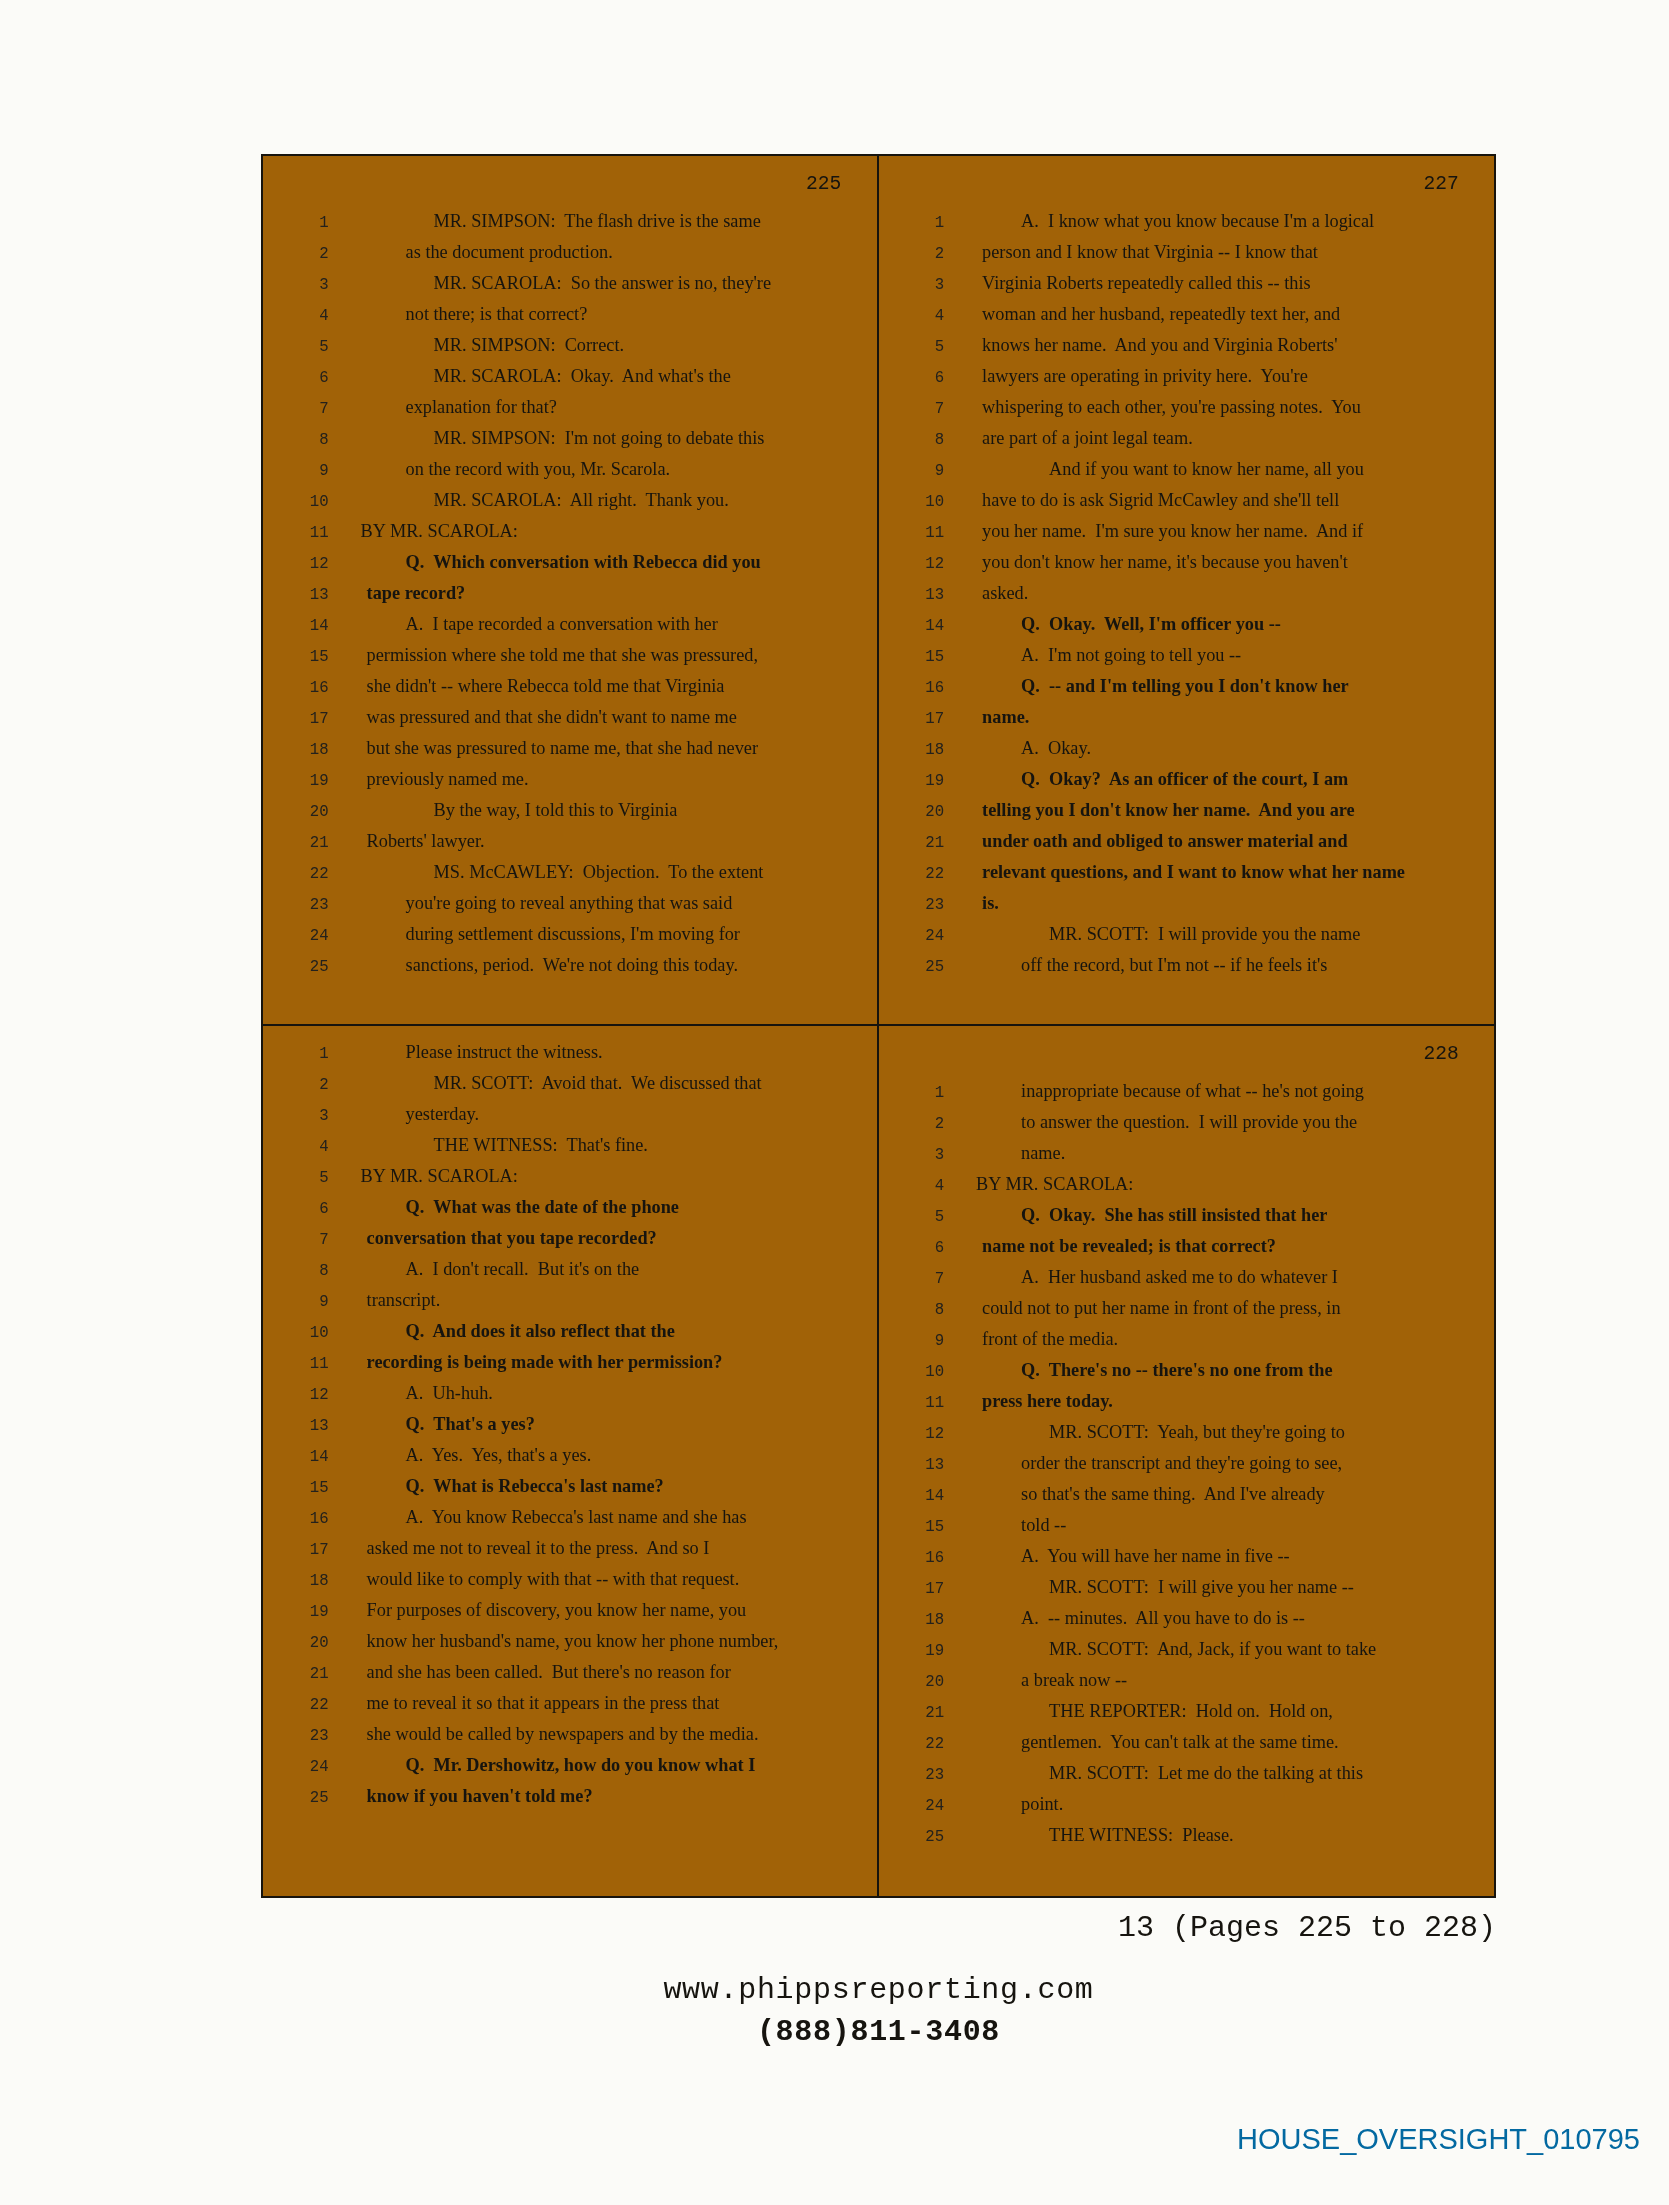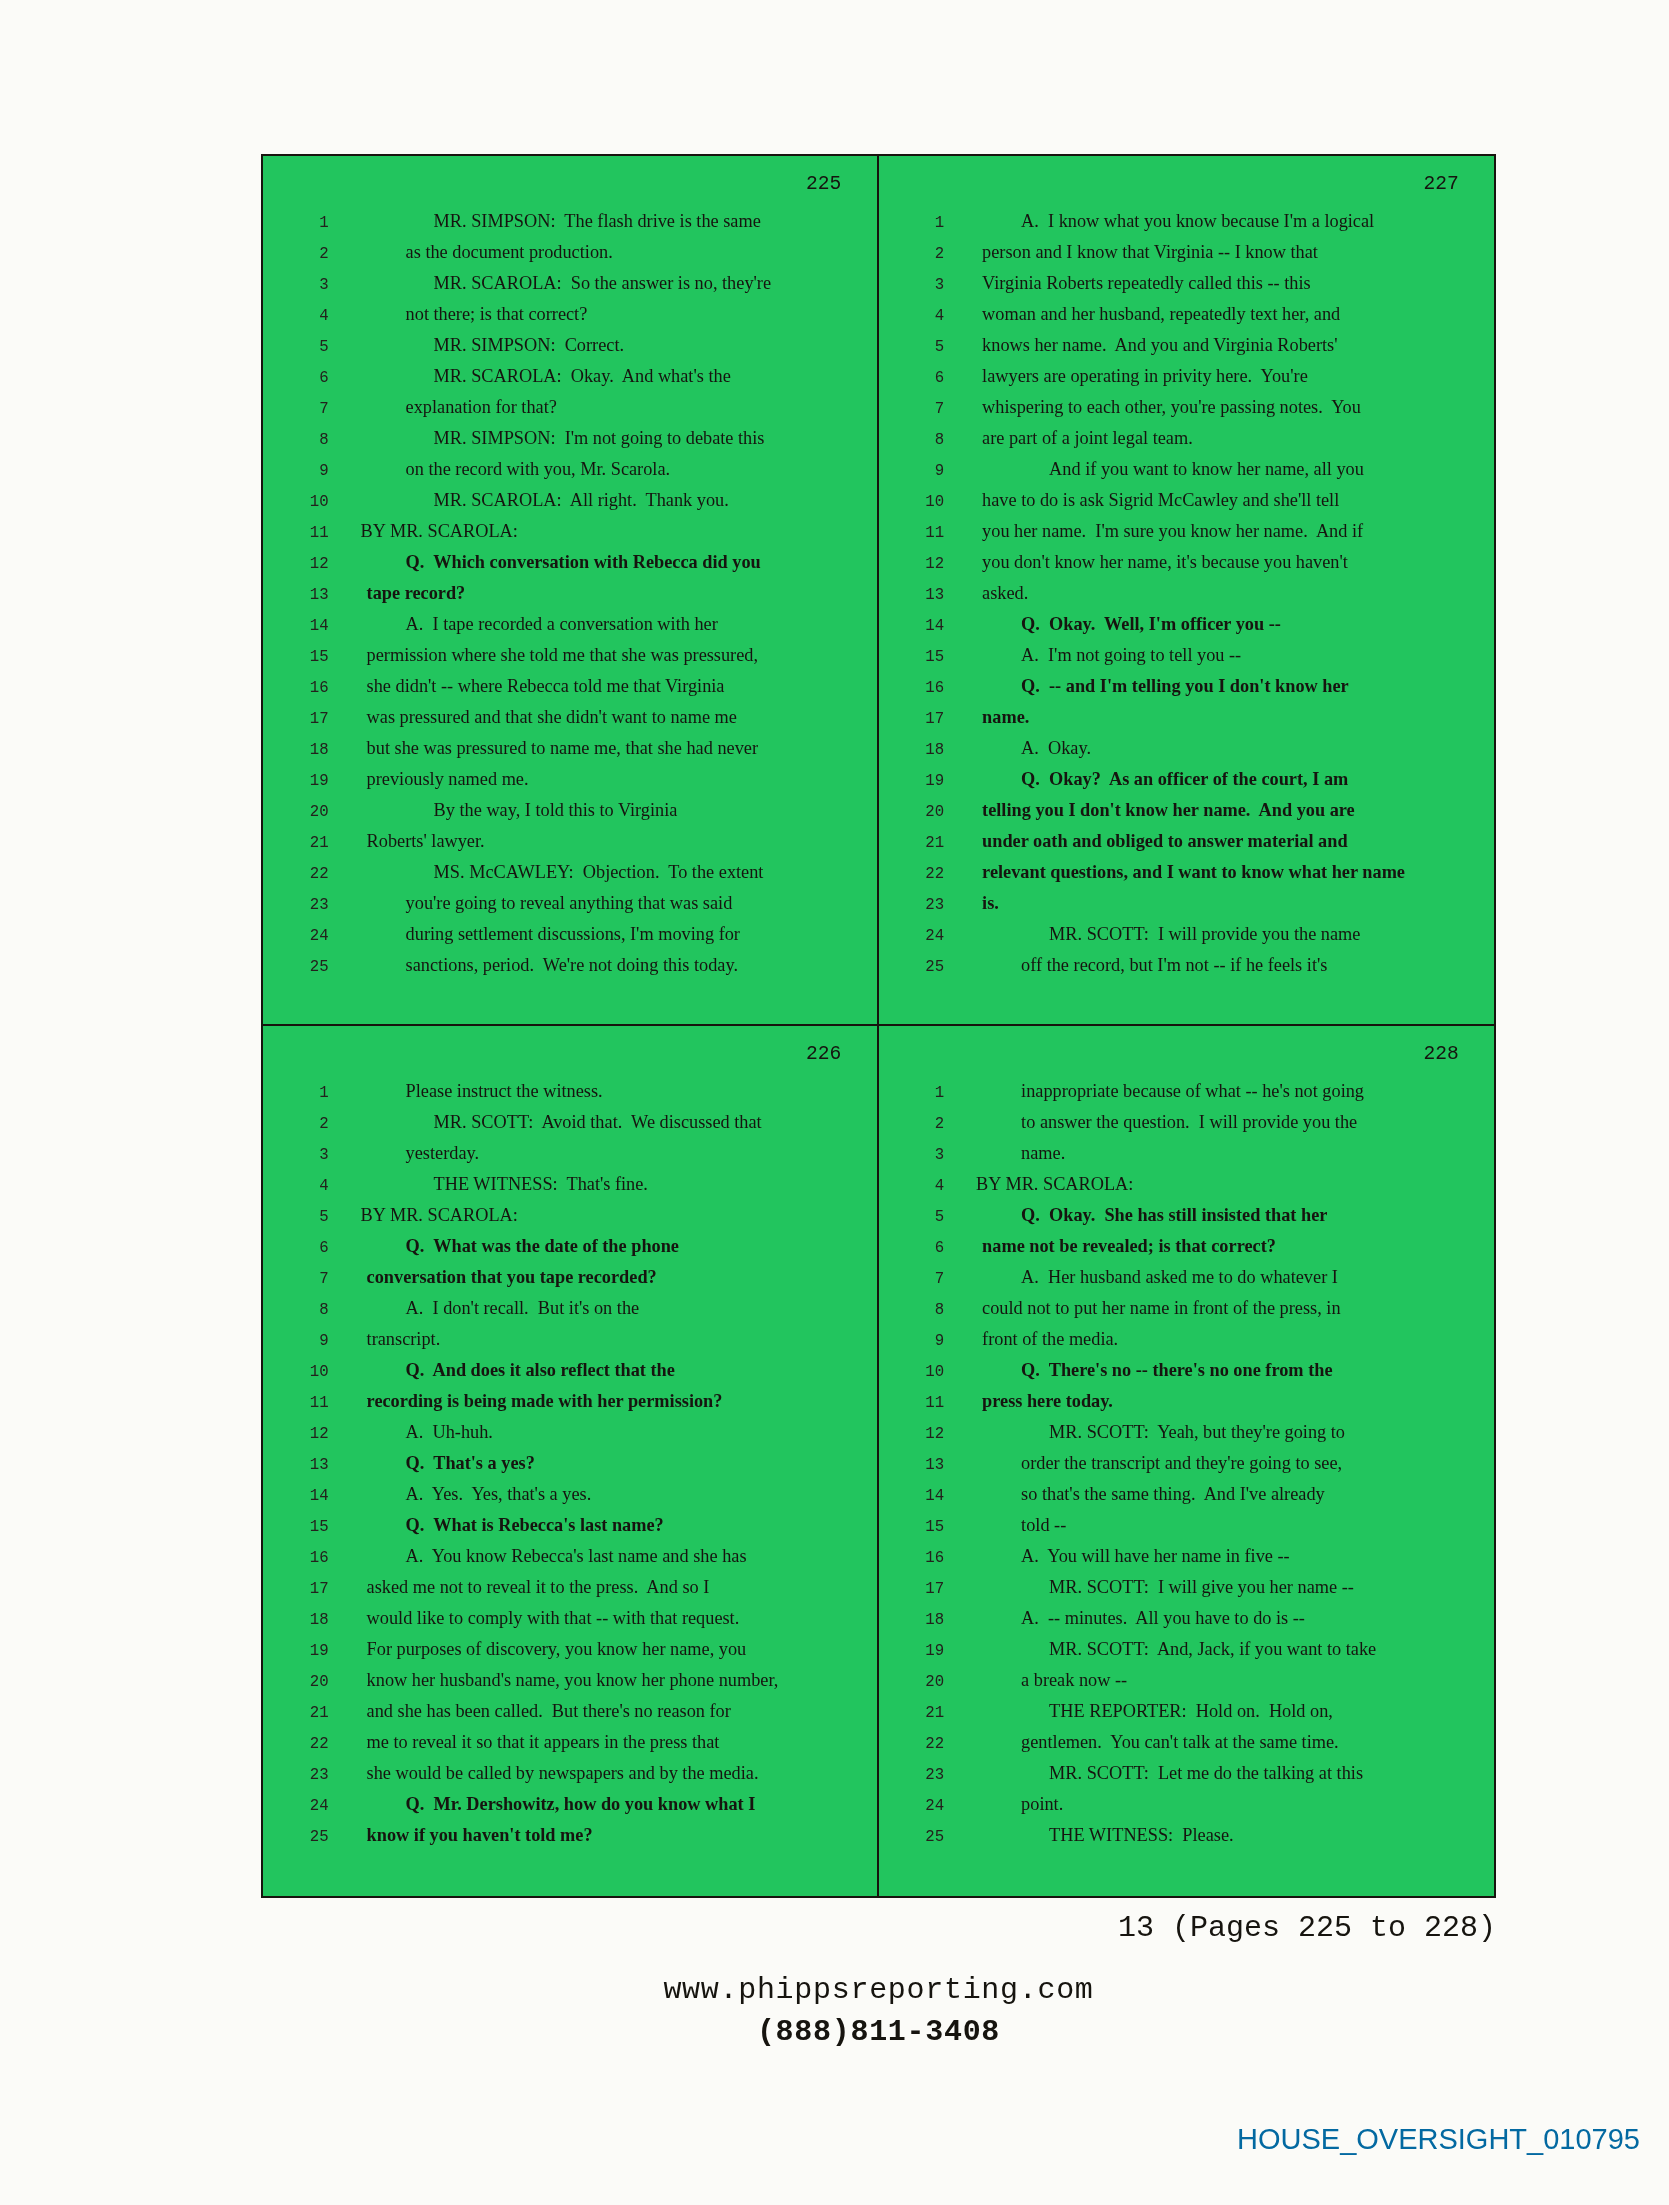--- a/index.html
+++ b/index.html
@@ -4,21 +4,21 @@
 <style>
   html,body{margin:0;padding:0;}
   body{
     width:1669px;height:2205px;position:relative;
     background:#fbfbf8;
     font-family:"Liberation Serif",serif;color:#16140f;
     overflow:hidden;
   }
   .box{
     position:absolute;left:261px;top:154px;width:1235px;height:1744px;
-    box-sizing:border-box;border:2.6px solid #17140e;background:#22c55e;
+    box-sizing:border-box;border:2.6px solid #17140e;background:#a16207;
     display:grid;grid-template-columns:1fr 1fr;grid-template-rows:1fr 1fr;
   }
   .quad{box-sizing:border-box;padding:17px 15.7px 0 23.6px;overflow:hidden;}
   .q-right-border{border-right:2px solid #17140e;}
   .q-bottom-border{border-bottom:2px solid #17140e;}
   .pagenum{
     height:39px;text-align:right;padding-right:19.6px;
     font-family:"Liberation Mono",monospace;font-size:19.6px;
   }
   .line{display:flex;align-items:baseline;height:31px;}
@@ -260,21 +260,20 @@
           <span class="txt ind-3">MR. SCOTT:  I will provide you the name</span>
         </div>
         <div class="line">
           <span class="ln">25</span>
           <span class="txt ind-2">off the record, but I'm not -- if he feels it's</span>
         </div>
       </div>
   </section>
 
   <section class="quad q-right-border">
-    <div class="pagenum">226</div>
     <div>
         <div class="line">
           <span class="ln">1</span>
           <span class="txt ind-2">Please instruct the witness.</span>
         </div>
         <div class="line">
           <span class="ln">2</span>
           <span class="txt ind-3">MR. SCOTT:  Avoid that.  We discussed that</span>
         </div>
         <div class="line">

